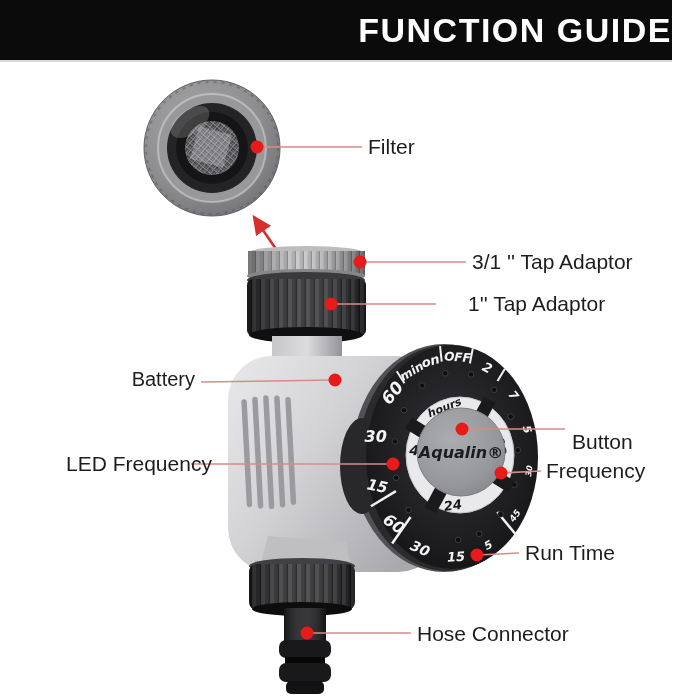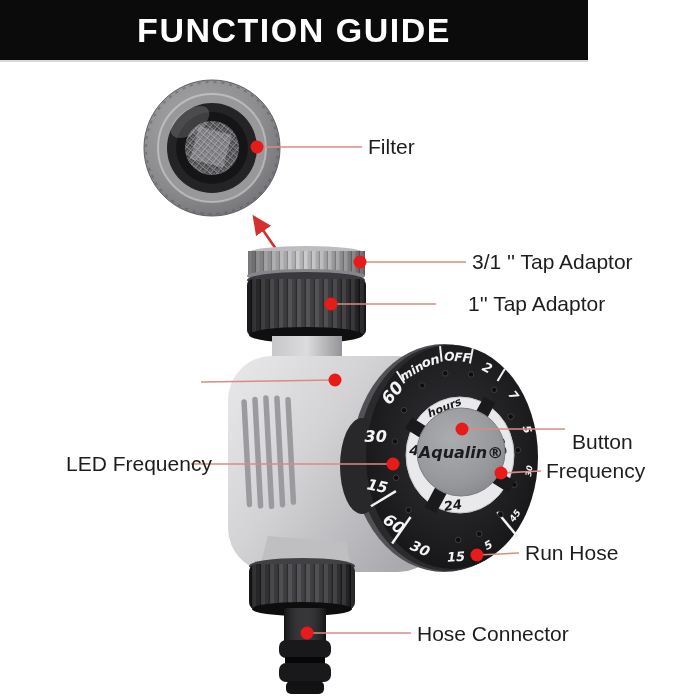--- a/index.html
+++ b/index.html
@@ -1,22 +1,22 @@
 <!DOCTYPE html>
 <html><head>
 <meta charset="utf-8">
 <style>
   html,body{margin:0;padding:0;}
   body{
     width:700px;height:700px;position:relative;background:#ffffff;
     font-family:"Liberation Sans", sans-serif;overflow:hidden;
   }
   .banner{
-    position:absolute;top:0;left:0;width:588px;height:62px;background:#0b0b0b;
-    display:flex;align-items:center;justify-content:center;
+    position:absolute;top:0;left:0;width:672px;height:62px;background:#0b0b0b;
+    display:flex;align-items:center;justify-content:flex-end;
     border-bottom:2px solid #d8d8d8;box-sizing:border-box;
   }
   .banner h1{
     margin:0;color:#ffffff;font-size:34px;font-weight:800;letter-spacing:1.5px;
     font-family:"Liberation Sans", sans-serif;
   }
   #art{position:absolute;top:0;left:0;}
   .label{
     position:absolute;font-size:21px;color:#1d1d1d;white-space:nowrap;line-height:24px;text-align:center;
   }
@@ -222,18 +222,19 @@
     <circle cx="501" cy="473" r="6.5"></circle>
     <circle cx="477" cy="555" r="6.5"></circle>
     <circle cx="307" cy="633" r="6.5"></circle>
   </g>
 </svg>
 
 <div class="label" style="left:368px;top:135px">Filter</div>
 <div class="label" style="left:472px;top:250px">3/1 '' Tap Adaptor</div>
 <div class="label" style="left:468px;top:292px">1'' Tap Adaptor</div>
 <div class="label label-battery" style="left:55px;top:370px;width:140px">
+  <span>Battery</span>
 </div>
 <div class="label" style="left:66px;top:452px">LED Frequency</div>
 <div class="label" style="left:572px;top:430px">Button</div>
 <div class="label" style="left:546px;top:459px">Frequency</div>
-<div class="label" style="left:525px;top:541px">Run Hose</div>
+<div class="label" style="left:525px;top:541px">Run Time</div>
 <div class="label" style="left:417px;top:622px">Hose Connector</div>
 
 </body></html>

